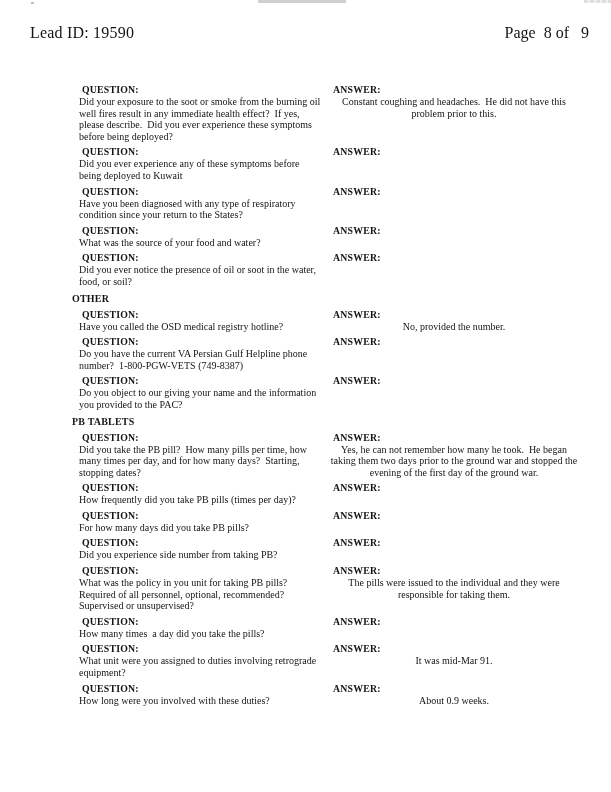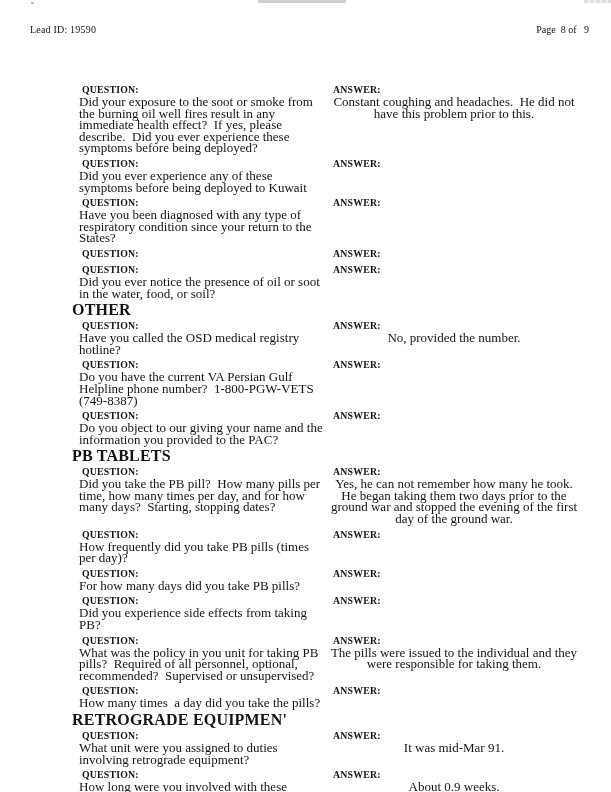--- a/index.html
+++ b/index.html
@@ -19,21 +19,21 @@
   .mark-bar-right{ left: 584px; top: 0;   width: 27px; height: 3px;
                    background: repeating-linear-gradient(90deg,#dedede 0 4px,#f2f2f2 4px 6px); }
 
   .page-header {
     position: absolute;
     top: 24px;
     left: 30px;
     right: 22px;
     display: flex;
     justify-content: space-between;
-    font-size: 10px;
+    font-size: 16px;
   }
   .lead-id { letter-spacing: 0.2px; }
   .page-number { white-space: pre; }
 
   .content {
     position: absolute;
     top: 84px;
     left: 54px;
     right: 16px;
     margin-left: 25px;
@@ -44,29 +44,29 @@
     margin-bottom: 4px;
   }
   .qa-label {
     font-weight: bold;
     font-size: 9.8px;
     line-height: 12px;
     padding-left: 3px;
     letter-spacing: 0.2px;
   }
   .qa-text {
-    font-size: 13px;
+    font-size: 10px;
     line-height: 11.6px;
     white-space: pre-wrap;
   }
   .q-cell .qa-text { max-width: 244px; }
   .a-cell .qa-text { max-width: 248px; text-align: center; }
   .section-heading {
     font-weight: bold;
-    font-size: 16px;
+    font-size: 10px;
     line-height: 12px;
     margin: 5px 0 4px -7px;
     letter-spacing: 0.2px;
   }
 </style>
 </head>
 <body>
 
 <div class="sheet">
   <div class="scan-mark mark-dot"></div>
@@ -105,20 +105,21 @@
           <div class="qa-text">Have you been diagnosed with any type of respiratory condition since your return to the States?</div>
         </div>
         <div class="cell a-cell">
           <div class="qa-label">ANSWER:</div>
           <div class="qa-text"></div>
         </div>
       </div>
       <div class="qa-row">
         <div class="cell q-cell">
           <div class="qa-label">QUESTION:</div>
+          <div class="qa-text">What was the source of your food and water?</div>
         </div>
         <div class="cell a-cell">
           <div class="qa-label">ANSWER:</div>
         </div>
       </div>
       <div class="qa-row">
         <div class="cell q-cell">
           <div class="qa-label">QUESTION:</div>
           <div class="qa-text">Did you ever notice the presence of oil or soot in the water, food, or soil?</div>
         </div>
@@ -185,21 +186,21 @@
           <div class="qa-text">For how many days did you take PB pills?</div>
         </div>
         <div class="cell a-cell">
           <div class="qa-label">ANSWER:</div>
           <div class="qa-text"></div>
         </div>
       </div>
       <div class="qa-row">
         <div class="cell q-cell">
           <div class="qa-label">QUESTION:</div>
-          <div class="qa-text">Did you experience side effects from taking PB?</div>
+          <div class="qa-text">Did you experience side number from taking PB?</div>
         </div>
         <div class="cell a-cell">
           <div class="qa-label">ANSWER:</div>
           <div class="qa-text"></div>
         </div>
       </div>
       <div class="qa-row">
         <div class="cell q-cell">
           <div class="qa-label">QUESTION:</div>
           <div class="qa-text">What was the policy in you unit for taking PB pills?  Required of all personnel, optional, recommended?  Supervised or unsupervised?</div>
@@ -212,21 +213,20 @@
       <div class="qa-row">
         <div class="cell q-cell">
           <div class="qa-label">QUESTION:</div>
           <div class="qa-text">How many times  a day did you take the pills?</div>
         </div>
         <div class="cell a-cell">
           <div class="qa-label">ANSWER:</div>
           <div class="qa-text"></div>
         </div>
       </div>
-      <div class="section-heading">RETROGRADE EQUIPMEN'</div>
       <div class="qa-row">
         <div class="cell q-cell">
           <div class="qa-label">QUESTION:</div>
           <div class="qa-text">What unit were you assigned to duties involving retrograde equipment?</div>
         </div>
         <div class="cell a-cell">
           <div class="qa-label">ANSWER:</div>
           <div class="qa-text">It was mid-Mar 91.</div>
         </div>
       </div>

